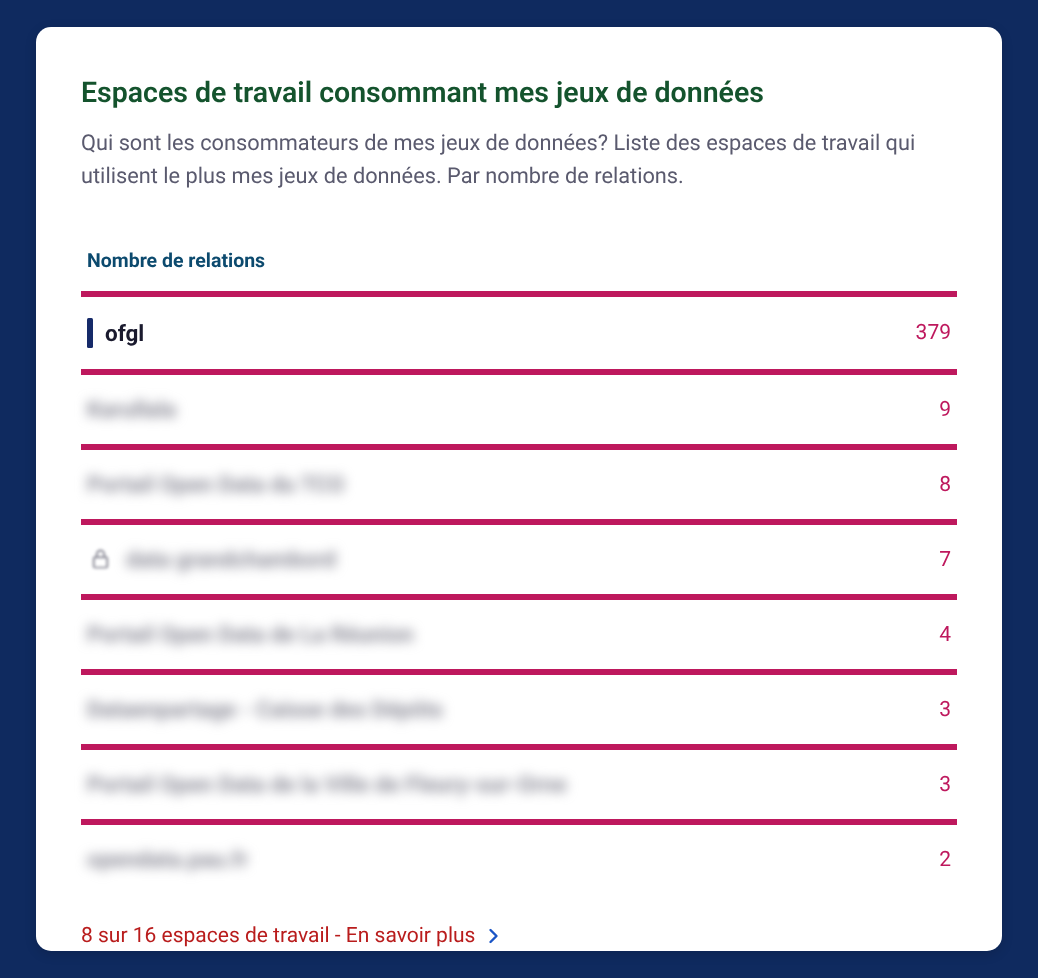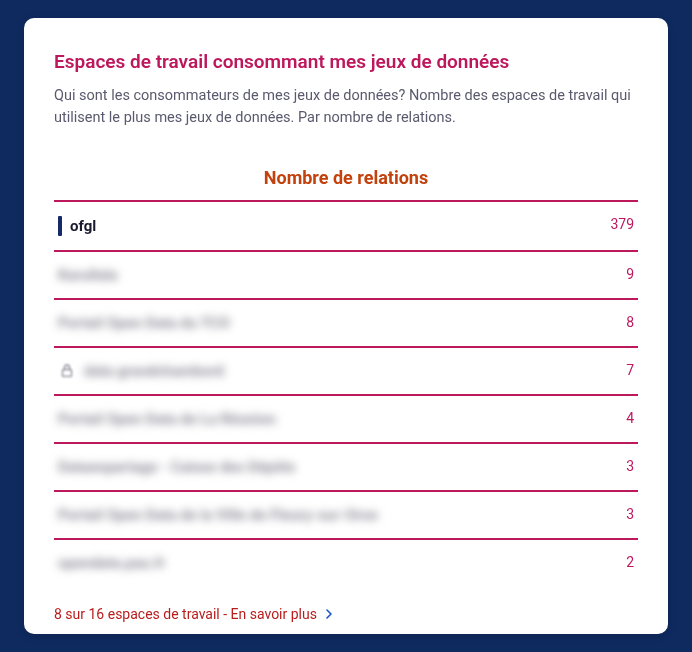--- a/index.html
+++ b/index.html
@@ -13,41 +13,41 @@
     .card {
       background: #ffffff;
       border-radius: 10px;
       padding: 32px 30px 60px 30px;
       height: 100%;
       box-shadow: 0 2px 8px rgba(0,0,0,0.15);
     }
     .card-title {
       font-size: 19px;
       font-weight: 600;
-      color: #be185d;
+      color: #14532d;
       margin-bottom: 12px;
     }
     .card-subtitle {
       font-size: 14.5px;
       color: #5a5a6e;
       line-height: 1.5;
       margin-bottom: 28px;
     }
     .table-header {
-      text-align: center;
-      font-size: 18px;
+      text-align: left;
+      font-size: 13px;
       font-weight: 700;
-      color: #c2410c;
+      color: #0c4a6e;
       padding: 10px 4px 12px 4px;
     }
     .table-row {
       display: flex;
-      align-items: flex-start;
+      align-items: center;
       justify-content: space-between;
-      border-top: 2px solid #be185d;
+      border-top: 4px solid #be185d;
       padding: 14px 4px;
       gap: 12px;
     }
     .row-left {
       display: flex;
       align-items: center;
       gap: 8px;
       flex: 1;
       min-width: 0;
     }
@@ -97,21 +97,21 @@
       display: inline-flex;
       align-items: center;
       color: #1a55c6;
     }
   </style>
 </head>
 <body>
 
 <div class="card">
   <h2 class="card-title">Espaces de travail consommant mes jeux de données</h2>
-  <p class="card-subtitle">Qui sont les consommateurs de mes jeux de données? Nombre des espaces de travail qui utilisent le plus mes jeux de données. Par nombre de relations.</p>
+  <p class="card-subtitle">Qui sont les consommateurs de mes jeux de données? Liste des espaces de travail qui utilisent le plus mes jeux de données. Par nombre de relations.</p>
 
   <div class="table-header">Nombre de relations</div>
 
   <div id="table-body">
       <div class="table-row">
         <div class="row-left">
           <span class="highlight-bar"></span>
           <span class="row-name">ofgl</span>
         </div>
         <span class="row-value">379</span>

